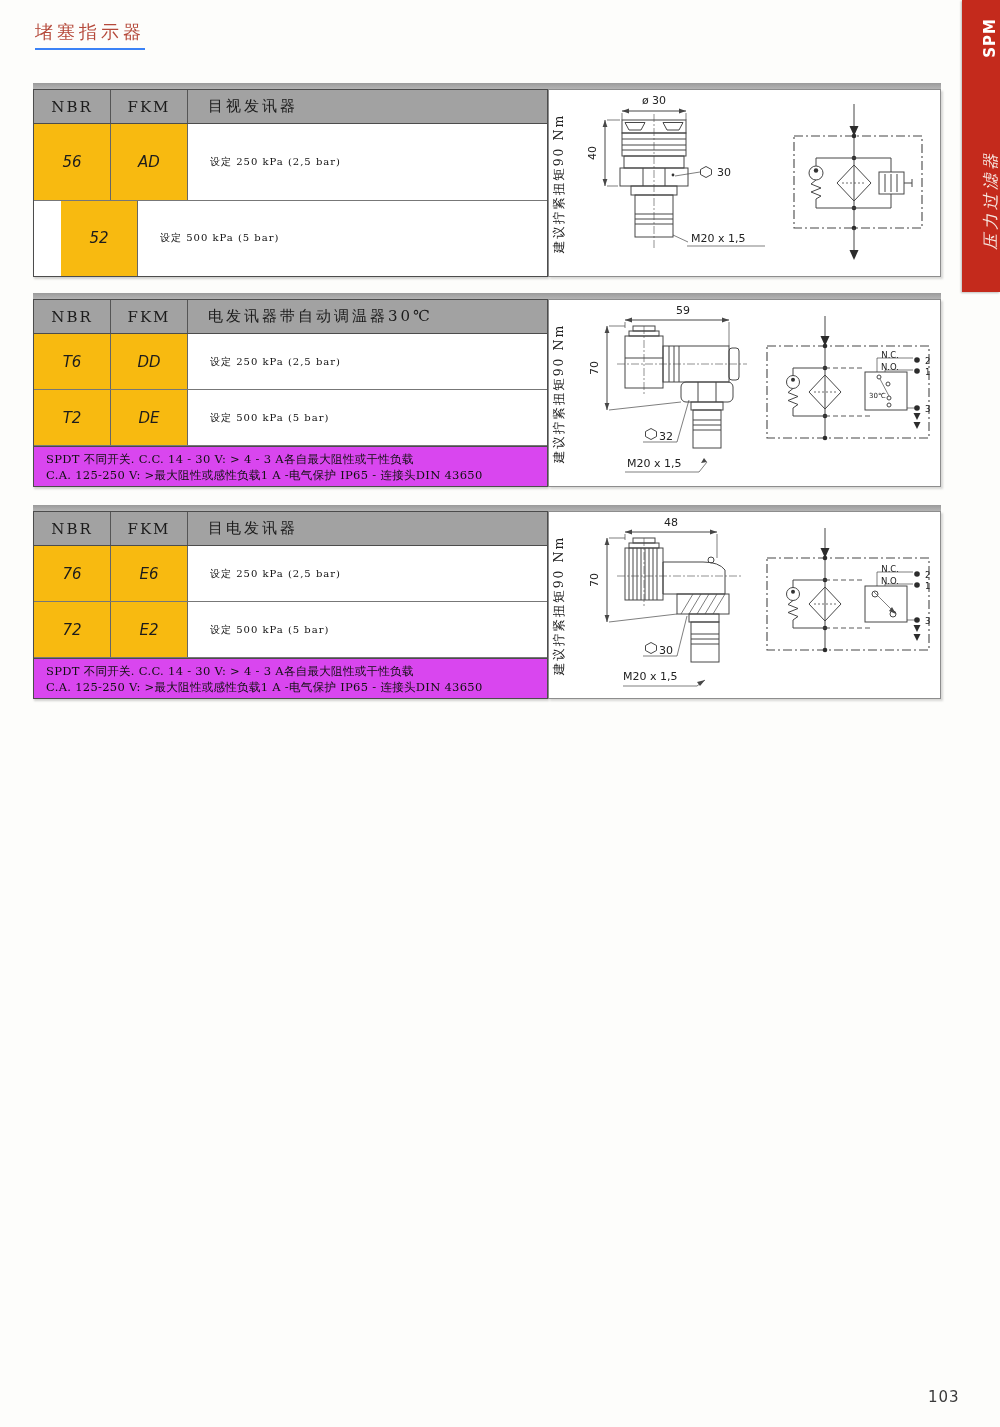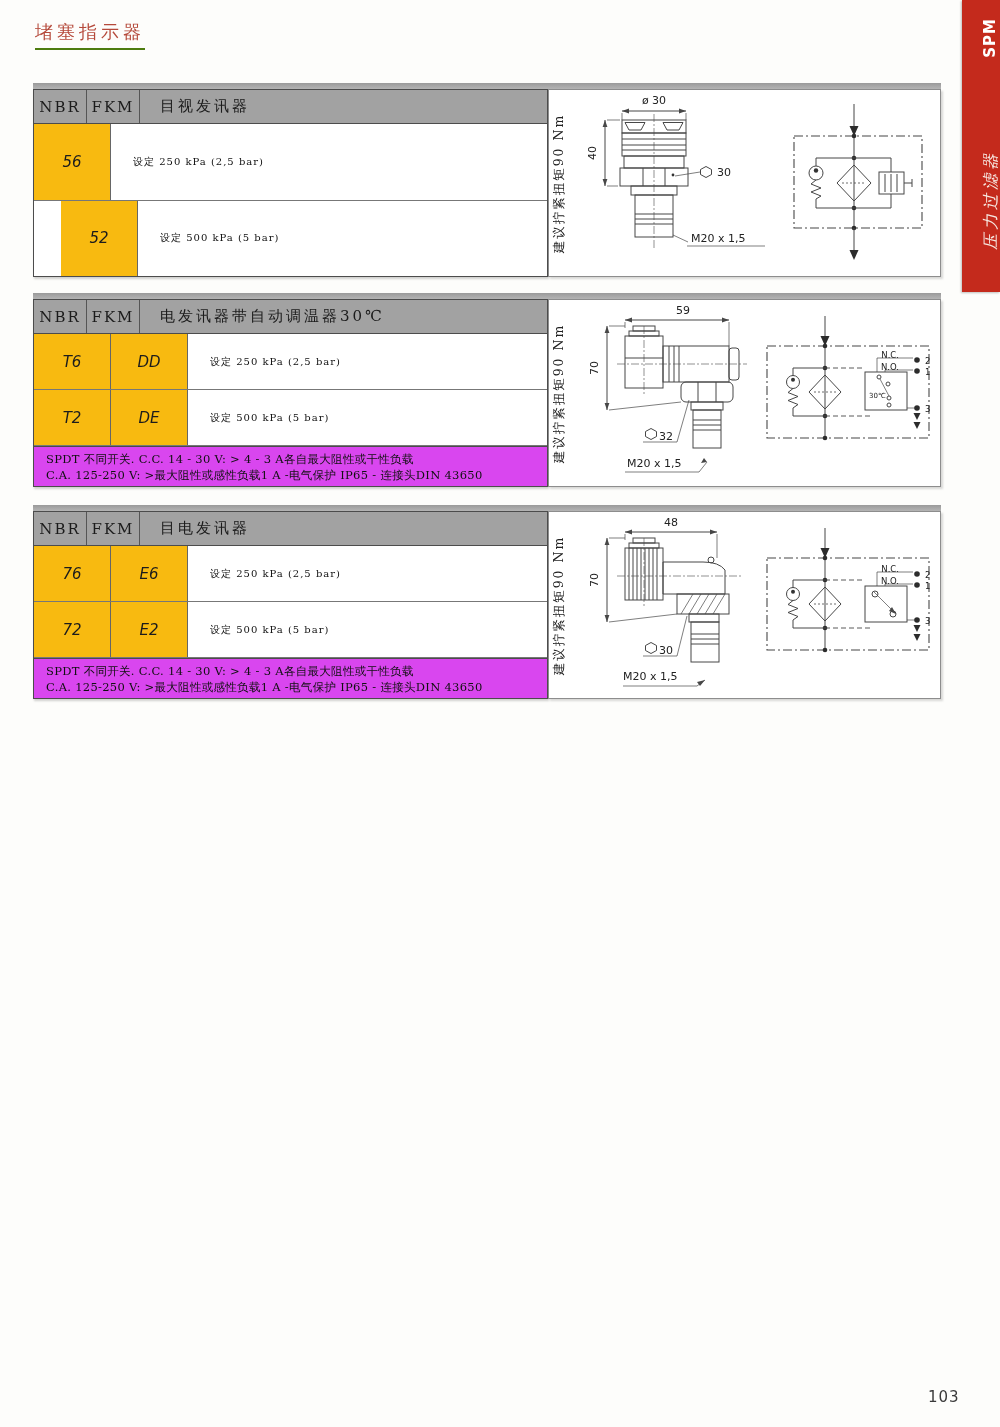--- a/index.html
+++ b/index.html
@@ -11,21 +11,21 @@
     font-family:"DejaVu Serif","Liberation Serif",serif;
     color:#222;
     overflow:hidden;
   }
   
   .page-title {
     position:absolute; left:35px; top:20px;
     font-size:18px; letter-spacing:4px;
     color:#b5493a;
     padding-bottom:4px;
-    border-bottom:2px solid #4d7c0f;
+    border-bottom:2px solid #3b82f6;
   }
   
   .side-tab {
     position:absolute; left:962px; top:0; width:38px; height:292px;
     background:#c42a1c;
     box-shadow:-1px 1px 2px rgba(0,0,0,.25);
   }
   .side-tab .series {
     position:absolute; top:38px; left:0; width:38px; height:0;
     display:flex; justify-content:center;
@@ -56,21 +56,21 @@
     border:1px solid #4c4c4c; background:#fff;
     display:flex; flex-direction:column;
     box-shadow:1px 2px 2px rgba(0,0,0,.18);
   }
   .thead {
     display:flex; height:34px; background:#a2a2a2;
     border-bottom:1px solid #4c4c4c; flex:none;
   }
   .th { display:flex; align-items:center; justify-content:center;
         font-size:15px; letter-spacing:2px; color:#1b1b1b; }
-  .th-nbr, .th-fkm { width:53px; border-right:1px solid #555; flex:none; }
+  .th-nbr, .th-fkm { width:77px; border-right:1px solid #555; flex:none; }
   .th-title { flex:1; justify-content:flex-start; padding-left:20px; letter-spacing:3px; }
   .trow { display:flex; flex:1; border-bottom:1px solid #777; }
   .trow:last-of-type { border-bottom:none;padding-left:27px; }
   .cell-code {
     width:77px; flex:none; background:#f8ba10;
     border-right:1px solid #666;
     display:flex; align-items:center; justify-content:center;
     font-family:"DejaVu Sans","Liberation Sans",sans-serif;
     font-size:15px; color:#1c1c1c;font-style:italic;
   }
@@ -138,20 +138,21 @@
 <div class="section sec-1">
   <div class="topstrip"></div>
   <div class="tbl">
     <div class="thead">
       <div class="th th-nbr">NBR</div>
       <div class="th th-fkm">FKM</div>
       <div class="th th-title">目视发讯器</div>
     </div>
     <div class="trow">
       <div class="cell-code">56</div>
+      <div class="cell-code">AD</div>
       <div class="cell-desc">设定 250 kPa (2,5 bar)</div>
     </div>
     <div class="trow">
       <div class="cell-code">52</div>
       <div class="cell-desc">设定 500 kPa (5 bar)</div>
     </div>
   </div>
   <div class="panel">
     <div class="torque">
       <span>建议拧紧扭矩90 Nm</span>

